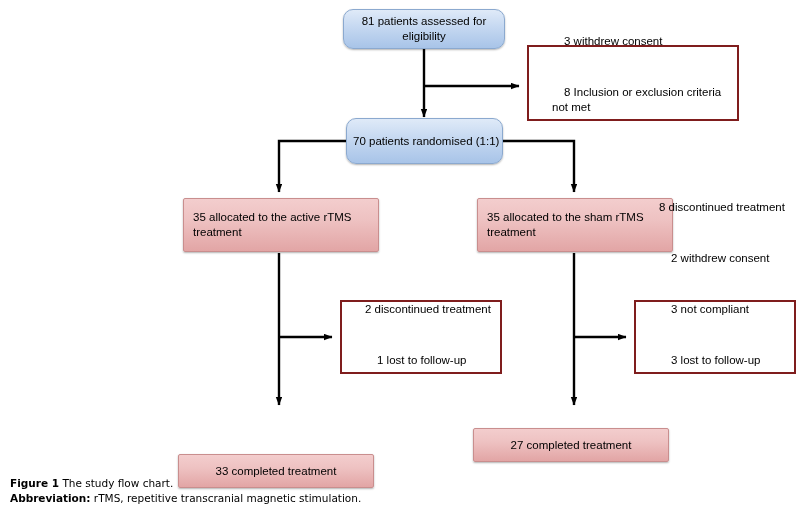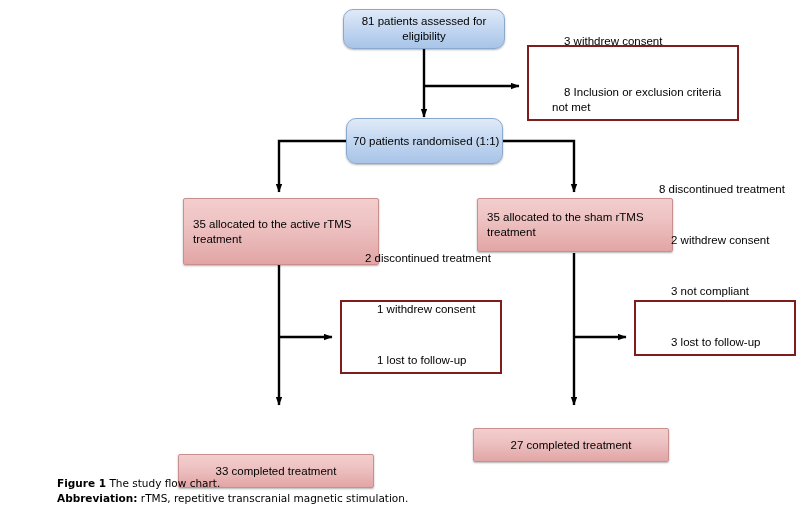--- a/index.html
+++ b/index.html
@@ -87,21 +87,21 @@
     left: 10px;
     top: 476px;
     width: 700px;
     font-family: "DejaVu Sans", sans-serif;
     font-size: 10.5px;
     line-height: 15px;
     color: #000000;
     z-index: 4;
   }
   .caption b { font-weight: bold; }
-  .caption .row { display: block; white-space: nowrap; margin-left: 47px; }
+  .caption .row { display: block; white-space: nowrap; }
 </style>
 </head>
 <body>
 
 <div id="flow">
 
   <svg id="connectors" viewBox="0 0 808 465" width="808" height="465">
     <defs>
       <marker id="arrow" markerWidth="10" markerHeight="10" refX="8.5" refY="3.4" orient="auto" markerUnits="userSpaceOnUse">
         <path d="M0,0 L9,3.4 L0,6.8 z" fill="#000000"></path>
@@ -140,43 +140,42 @@
       <span class="l">not met</span>
     </span>
   </div>
 
   <div class="node blue" style="left:346px; top:118px; width:157px; height:46px;">
     <span class="lines">
       <span class="l">70 patients randomised (1:1)</span>
     </span>
   </div>
 
-  <div class="node pink" style="left:183px; top:198px; width:196px; height:67px;">
+  <div class="node pink" style="left:183px; top:198px; width:196px; height:54px;">
     <span class="lines">
       <span class="l">35 allocated to the active rTMS</span>
       <span class="l">treatment</span>
     </span>
   </div>
 
   <div class="node pink" style="left:477px; top:198px; width:196px; height:54px;">
     <span class="lines">
       <span class="l">35 allocated to the sham rTMS</span>
       <span class="l">treatment</span>
     </span>
   </div>
 
   <div class="node outline" style="left:340px; top:300px; width:162px; height:74px;">
     <span class="lines">
       <span class="l">2 discontinued treatment</span>
-      <span class="l ind">1 withdrew consent</span>
       <span class="l ind">1 lost to follow-up</span>
     </span>
   </div>
 
-  <div class="node outline" style="left:634px; top:300px; width:162px; height:56px;">
+  <div class="node outline" style="left:634px; top:300px; width:162px; height:74px;">
     <span class="lines">
       <span class="l">8 discontinued treatment</span>
       <span class="l ind">2 withdrew consent</span>
       <span class="l ind">3 not compliant</span>
       <span class="l ind">3 lost to follow-up</span>
     </span>
   </div>
 
   <div class="node pink centered" style="left:178px; top:410px; width:196px; height:34px;margin-top:44px;">
     <span class="lines">

